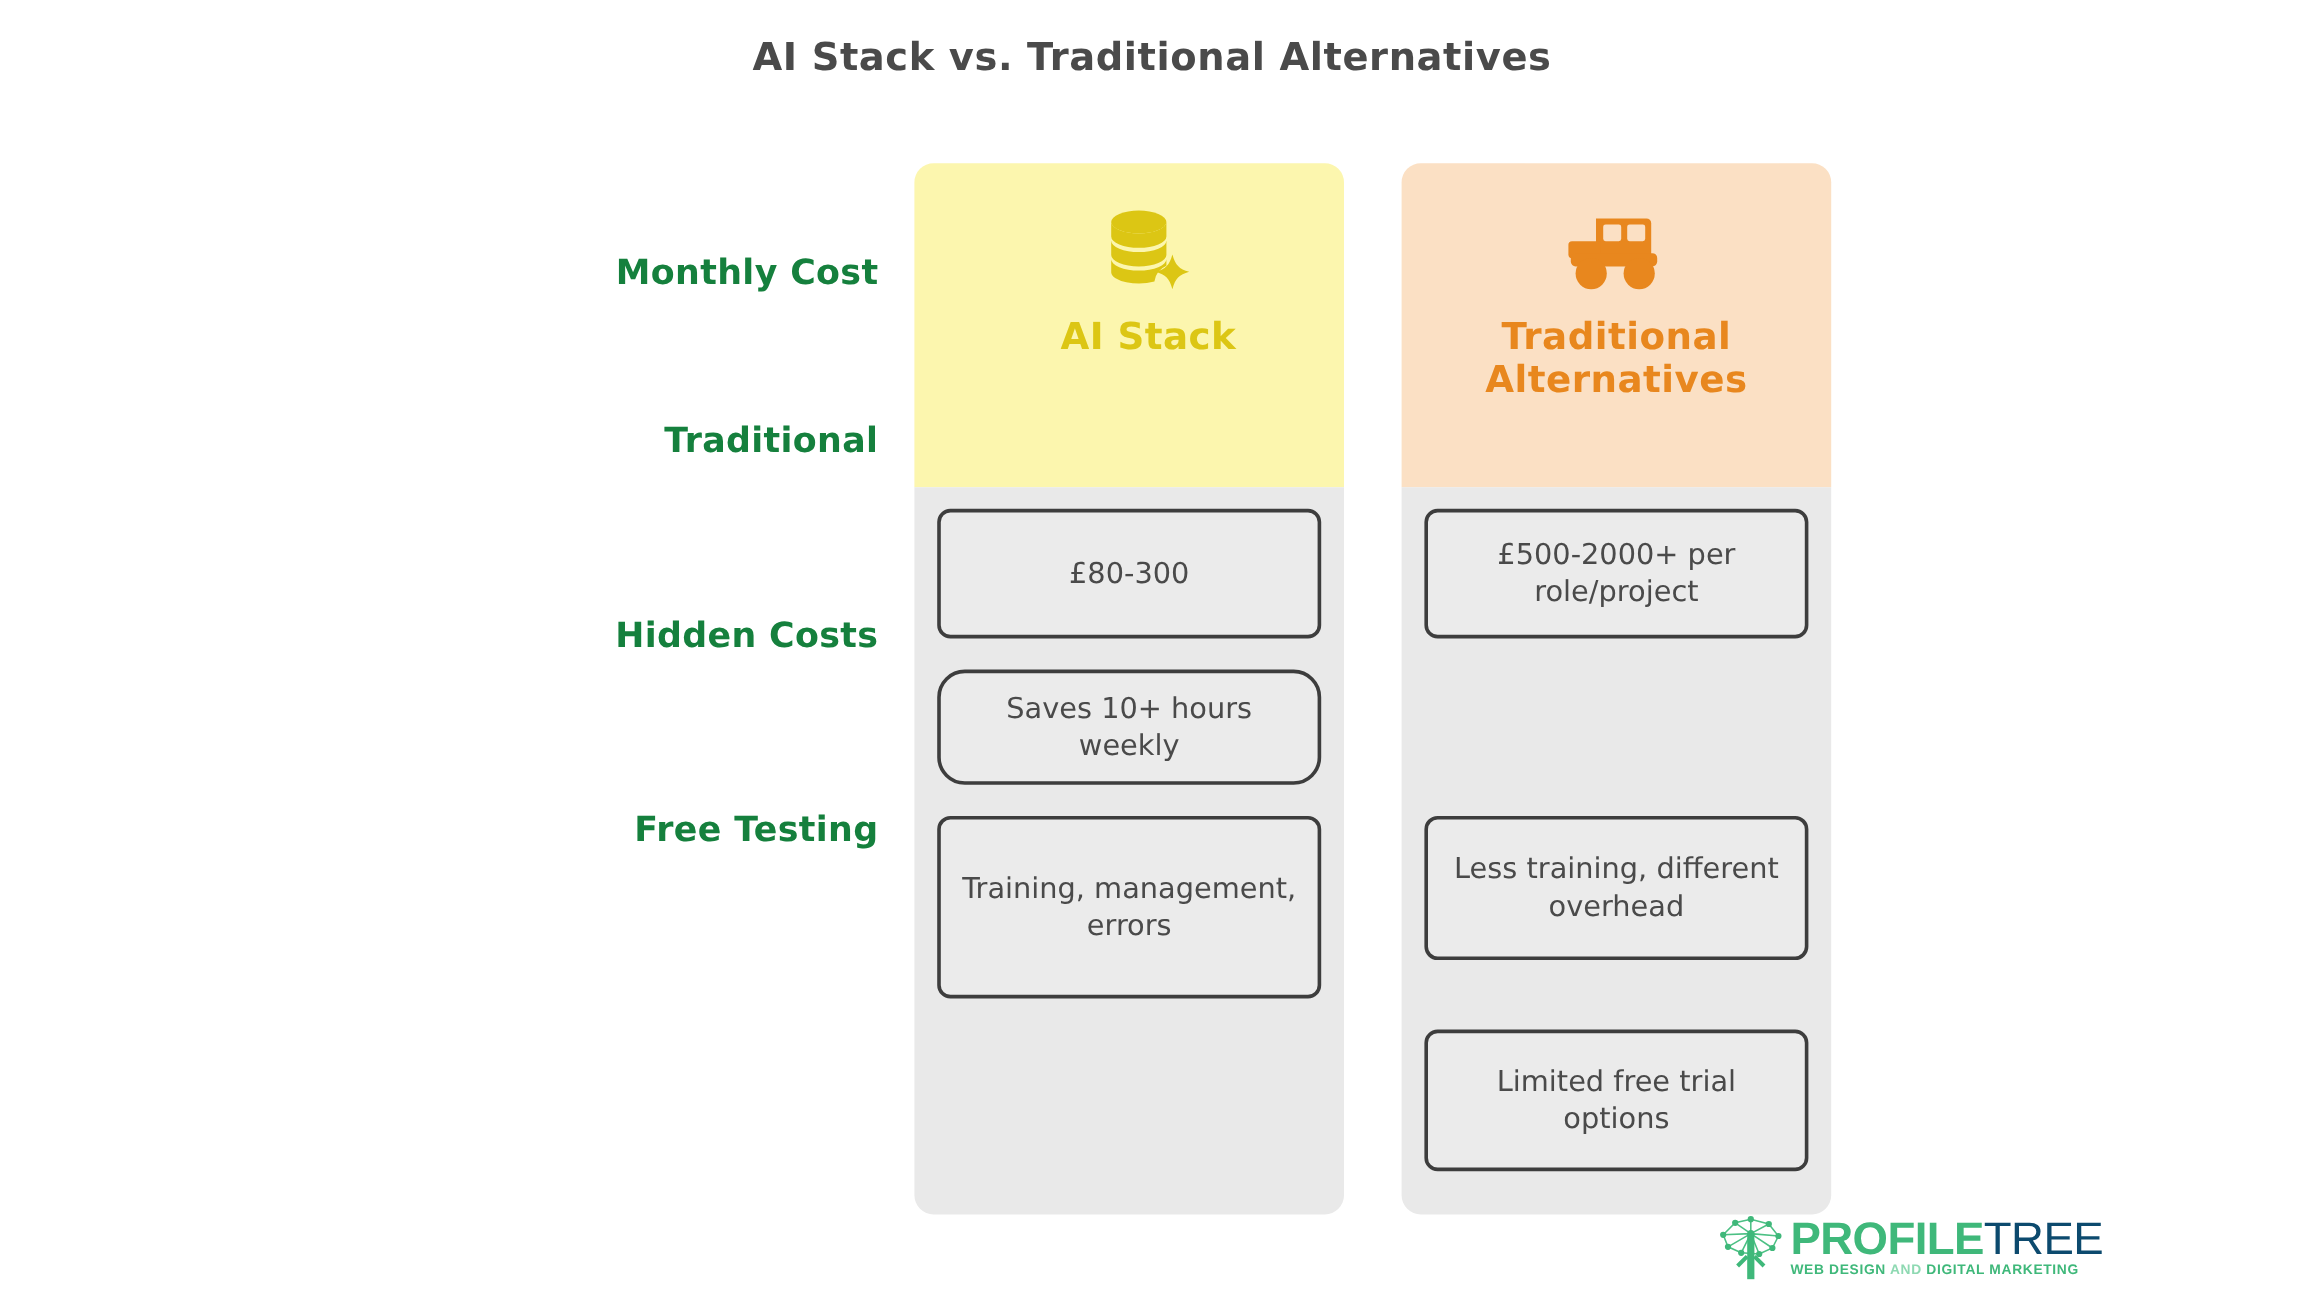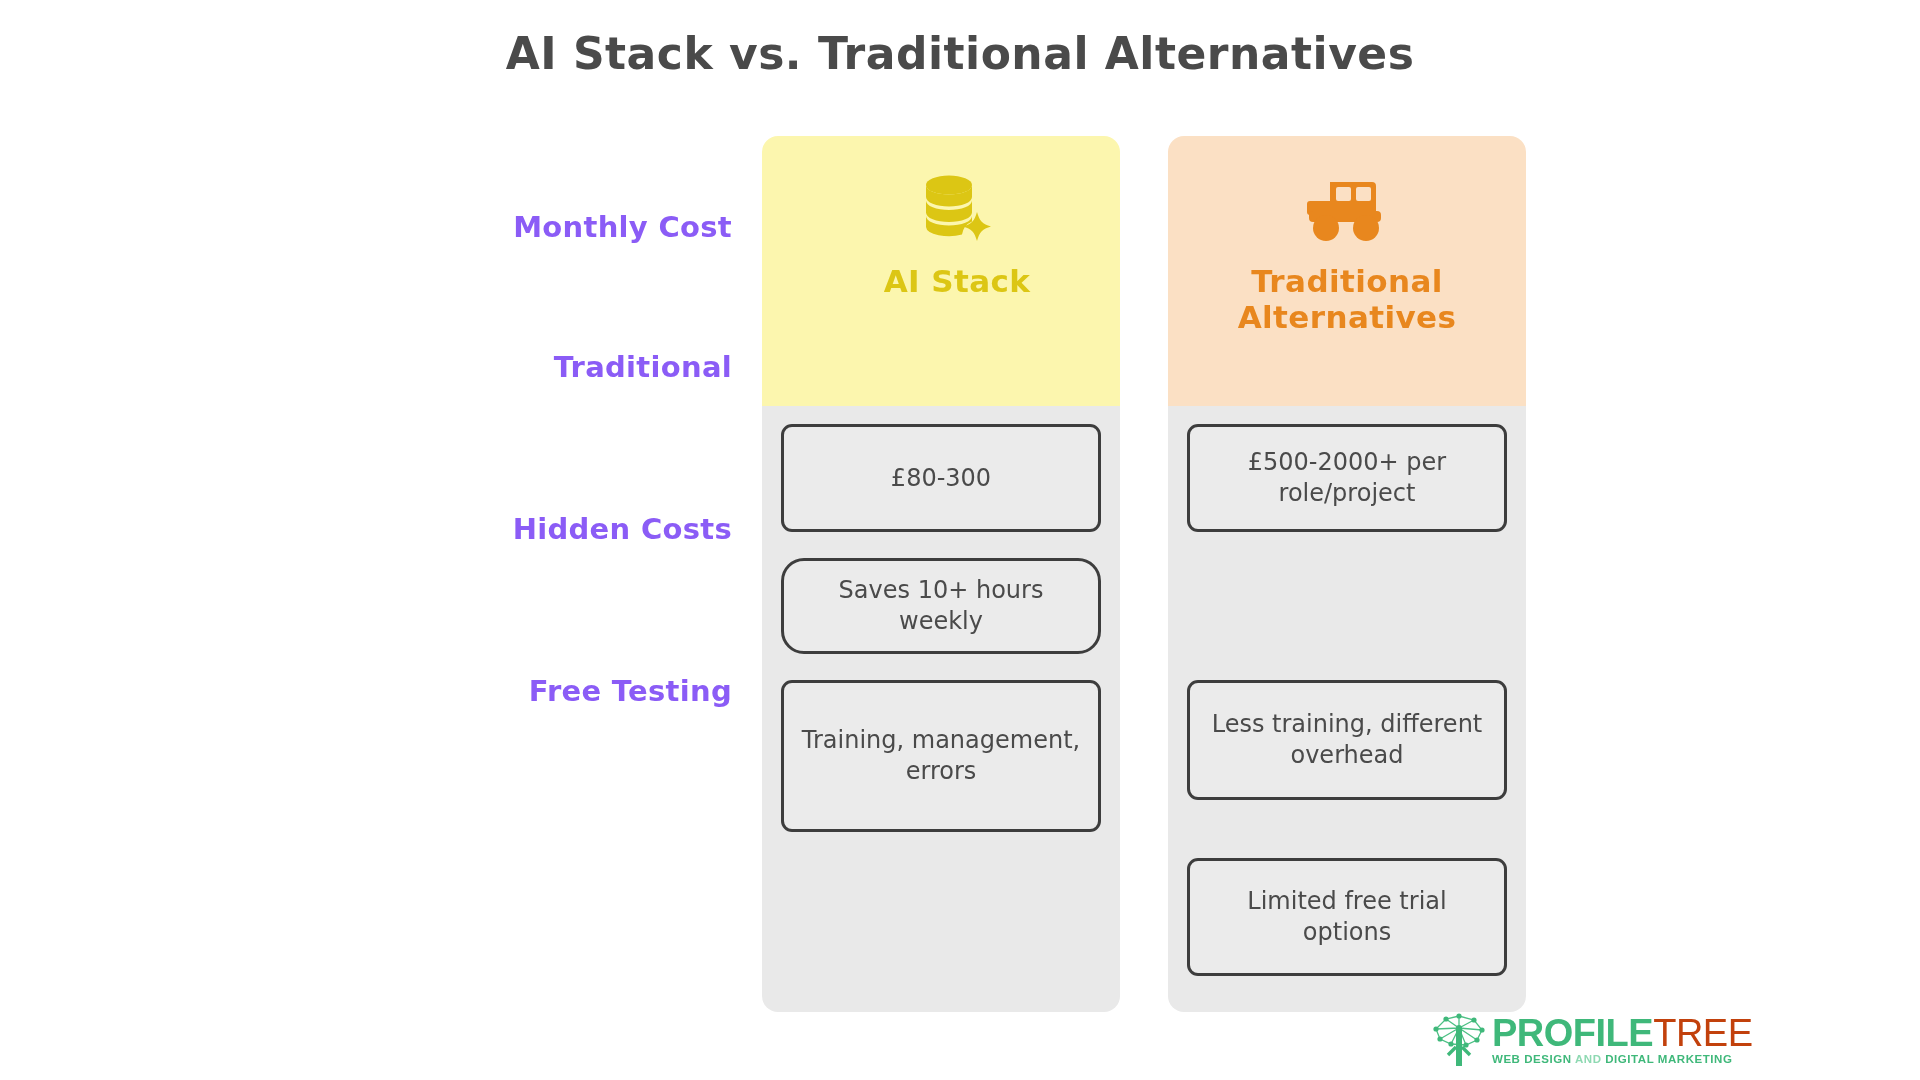--- a/index.html
+++ b/index.html
@@ -10,21 +10,21 @@
     overflow:hidden;
   }
   .page { position:relative; width:1920px; height:1080px; background:#ffffff; }
 
   
   .title {
     position:absolute;
     left:0; top:28px; width:1920px;
     text-align:center;
     font-family:"DejaVu Sans", sans-serif;
-    font-size:44px;
+    font-size:32px;
     font-weight:bold;
     letter-spacing:0.5px;
     color:#4a4a4a;
   }
 
   
   .table-wrap {
     position:absolute;
     left:0; top:136px;
     width:1920px; height:880px;
@@ -36,21 +36,21 @@
     left:330px; top:0;
     width:420px; height:880px;
   }
   .row-label {
     position:absolute;
     right:18px;
     text-align:right;
     font-family:"DejaVu Sans", sans-serif;
     font-size:29px;
     font-weight:bold;
-    color:#8b5cf6;
+    color:#15803d;
     letter-spacing:0.3px;
     white-space:nowrap;
   }
 
   
   .col {
     position:absolute;
     top:0;
     width:358px;
     height:876px;
@@ -125,21 +125,21 @@
   .logo-text { margin-left:4px; }
   .logo-word {
     font-family:"Liberation Sans", sans-serif;
     font-size:38px;
     line-height:0.98;
     letter-spacing:-0.5px;
     color:#3fb87a;
     white-space:nowrap;
   }
   .logo-word .b { font-weight:bold; }
-  .logo-word .l { font-weight:normal; color:#c2410c; }
+  .logo-word .l { font-weight:normal; color:#0c4a6e; }
   .logo-tag {
     font-family:"Liberation Sans", sans-serif;
     font-size:11.5px;
     font-weight:bold;
     letter-spacing:0.55px;
     color:#3fb87a;
     white-space:nowrap;
     margin-top:1px;
   }
   .logo-tag .lt { color:#8ed9b2; }

